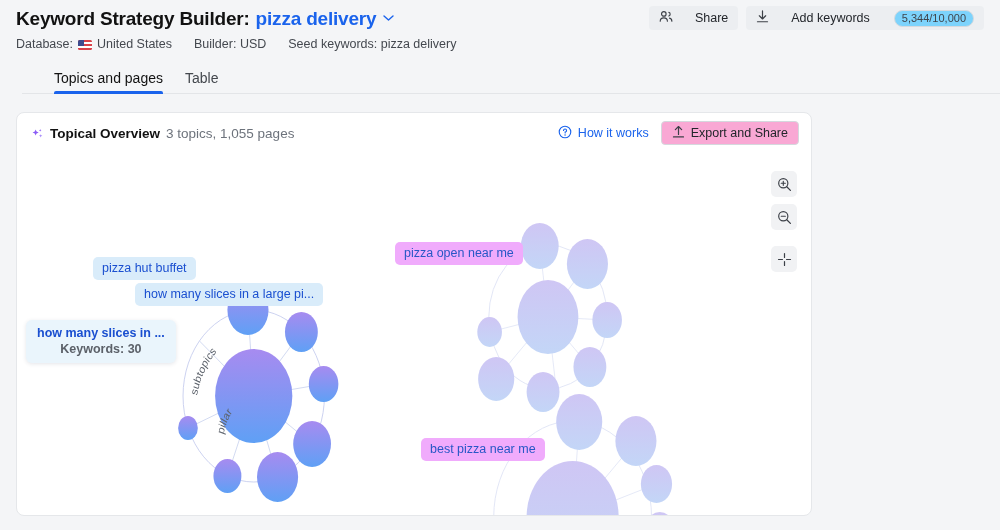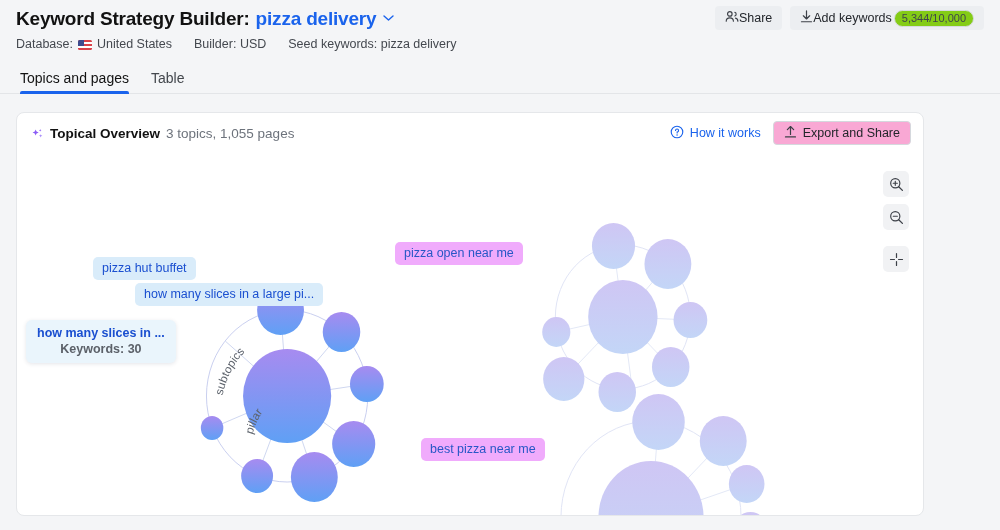--- a/index.html
+++ b/index.html
@@ -46,54 +46,55 @@
     position: absolute; left: 0; top: 0; width: 6px; height: 5.5px;
     background: #3d4b8e;
   }
 
   
   .head-btns {
     position: absolute; right: 16px; top: 6px;
     display: flex; align-items: center; gap: 8px;
   }
   .btn {
-    display: inline-flex; align-items: center; gap: 0;
+    display: inline-flex; align-items: center; gap: 22px;
     height: 24px; padding: 0 10px;
     background: #eceef1; border: none; border-radius: 4px;
     font-family: "Liberation Sans", sans-serif;
     font-size: 12.5px; color: #23262b; cursor: pointer;
     white-space: nowrap;
   }
   .pill-count {
-    font-size: 11px; color: #3f444b; background: #84cc16;
+    font-size: 11px; color: #3f444b; background: #7dd3fc;
     border: 1px solid #d7dade; border-radius: 9px;
     padding: 1px 7px; line-height: 13px; margin-left: 2px;
   }
 
   
   .tabbar {
-    margin-top: 13px; padding: 0 20px;
+    margin-top: 13px; padding: 0 32px;
     border-bottom: 1px solid #e3e5e8;
     display: flex; align-items: flex-end; gap: 22px;
     height: 30px;
+    margin-left: 22px;
   }
   .tab {
     font-size: 14px; color: #43474d; padding-bottom: 7px;
     cursor: pointer; position: relative; line-height: 16px;
   }
   .tab.active { color: #121212; font-weight: normal; }
   .tab.active::after {
     content: ""; position: absolute; left: 0; right: 0; bottom: -1px;
     height: 3px; background: #1a63ec; border-radius: 2px 2px 0 0;
   }
 
   
   .card {
     position: absolute; left: 16px; top: 112px;
-    width: 908px; height: 404px;
+    width: 796px; height: 404px;
     background: #ffffff; border: 1px solid #e5e7ea;
     border-radius: 8px; overflow: hidden;
   }
   .card-head {
     height: 40px; display: flex; align-items: center;
     padding: 0 14px; position: relative;
   }
   .sparkle { width: 13px; height: 13px; margin-right: 6px; flex: none; }
   .card-title { font-size: 13.5px; font-weight: bold; color: #121212; }
   .card-sub { font-size: 13.5px; color: #6d737c; margin-left: 6px; }

